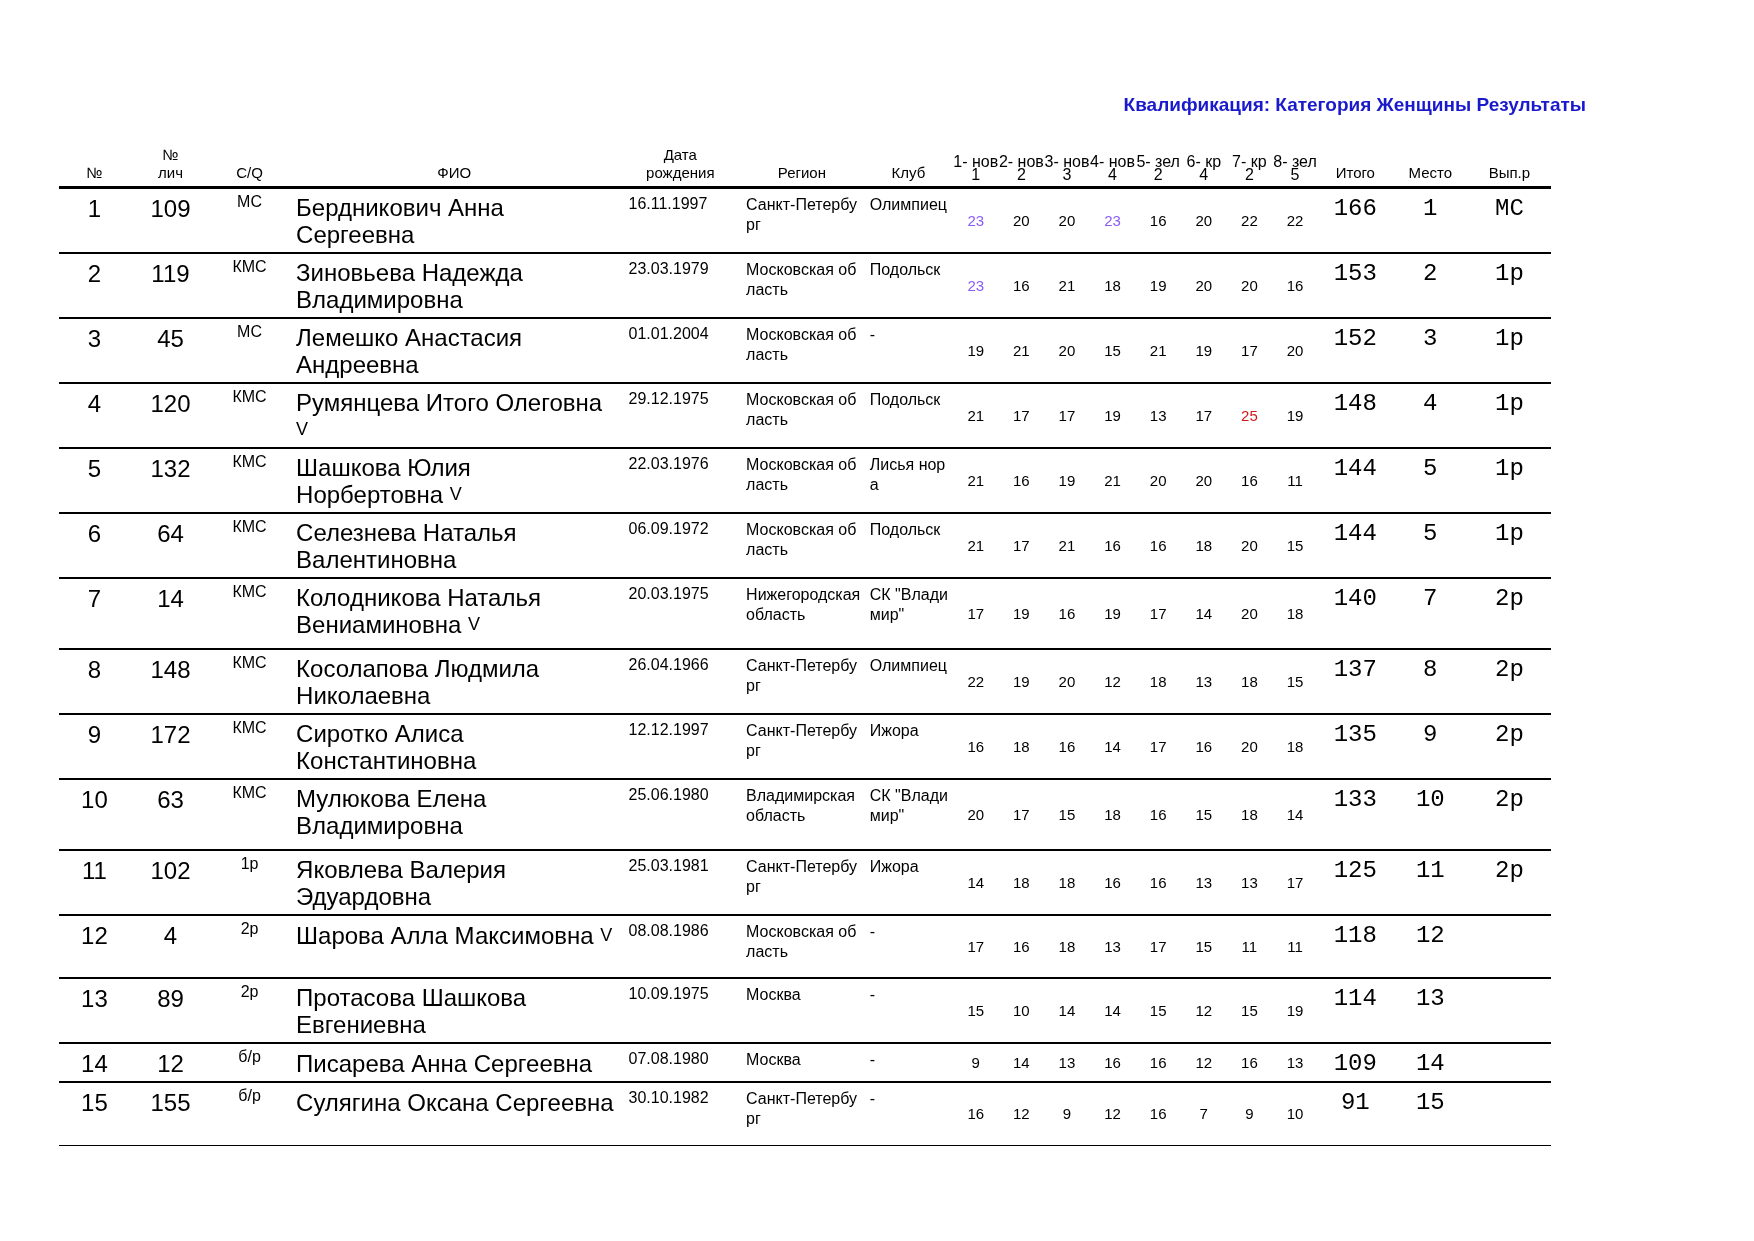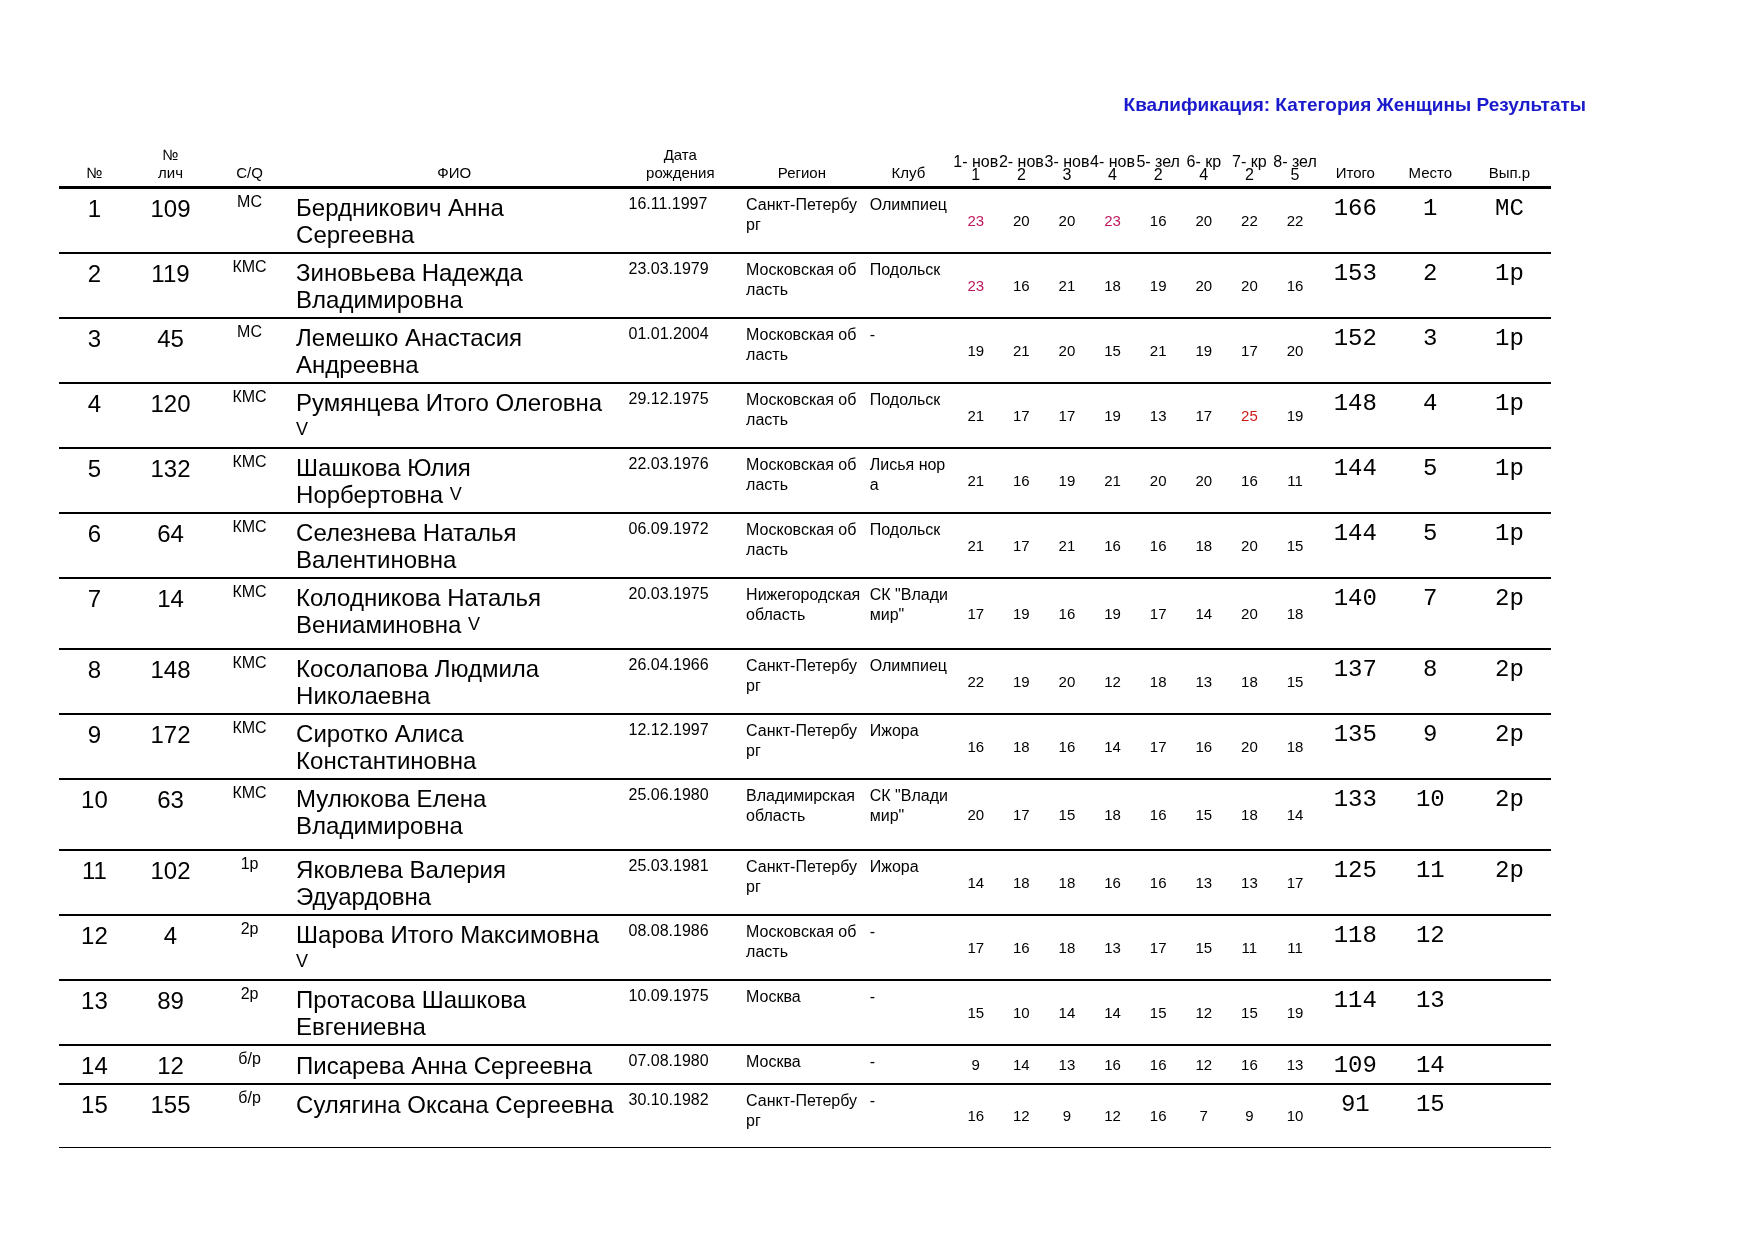--- a/index.html
+++ b/index.html
@@ -11,21 +11,21 @@
   th.small { font-size: 16px; line-height: 13px; padding-bottom: 5px; }
   td { vertical-align: top; border-bottom: 2px solid #000; padding: 0; }
   tr.last td { border-bottom: 1px solid #000; }
   .num { font-size: 24px; text-align: center; padding-top: 6px; line-height: 28px; }
   .cq { font-size: 16px; text-align: center; padding-top: 4px; }
   .fio { font-size: 24px; line-height: 26px; padding: 6px 4px 4px 8px; }
   .fio .v { font-size: 18px; vertical-align: 3px; }
   .date { font-size: 16px; padding-top: 6px; text-align: left; padding-left: 8px; }
   .region, .club { font-size: 16px; line-height: 20px; padding: 6px 2px 4px 6px; word-break: break-all; }
   .score { font-size: 15px; text-align: center; vertical-align: middle; }
-  .score.green { color: #be185d; }
+  .score.green { color: #8b5cf6; }
   .score.red { color: #d01818; }
   .big { font-size: 24px; text-align: center; padding-top: 6px; line-height: 28px; font-family: Liberation Mono, monospace; }
 </style>
 </head>
 <body>
 
 <div class="title"><span>Квалификация: Категория Женщины Результаты</span></div>
 
 <table>
   <colgroup>
@@ -288,21 +288,21 @@
         <td class="score">13</td>
         <td class="score">17</td>
         <td class="big">125</td>
         <td class="big">11</td>
         <td class="big">2р</td>
       </tr>
       <tr style="height: 63px;">
         <td class="num">12</td>
         <td class="num">4</td>
         <td class="cq">2р</td>
-        <td class="fio"><span>Шарова Итого Максимовна</span> <span class="v">V</span></td>
+        <td class="fio"><span>Шарова Алла Максимовна</span> <span class="v">V</span></td>
         <td class="date">08.08.1986</td>
         <td class="region">Московская область</td>
         <td class="club">-</td>
         <td class="score">17</td>
         <td class="score">16</td>
         <td class="score">18</td>
         <td class="score">13</td>
         <td class="score">17</td>
         <td class="score">15</td>
         <td class="score">11</td>

